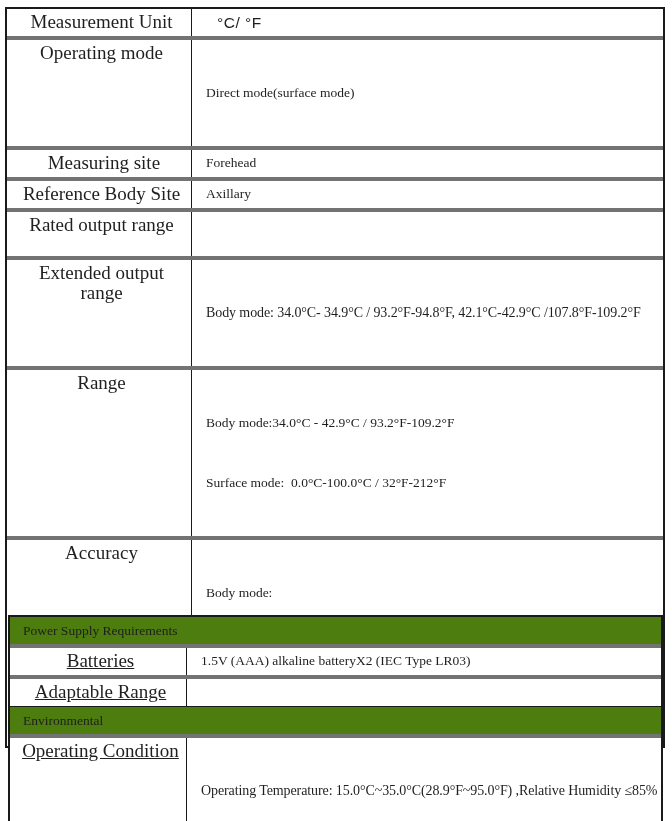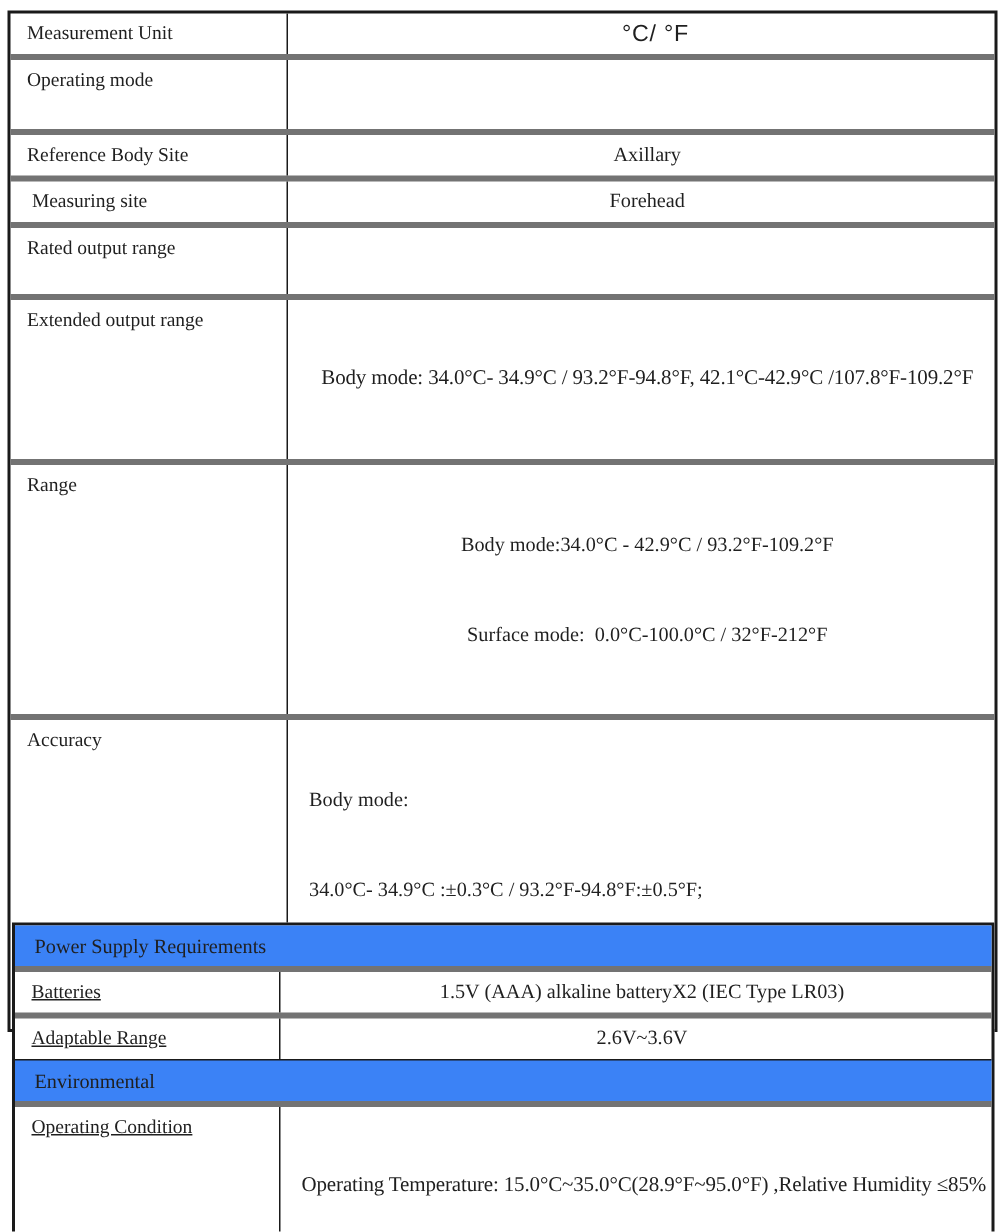--- a/index.html
+++ b/index.html
@@ -3,58 +3,59 @@
 <meta charset="utf-8">
 <style>
   html,body{margin:0;padding:0;background:#ffffff;}
   body{width:672px;height:821px;position:relative;font-family:"Liberation Serif","DejaVu Serif",serif;color:#1f1f1f;}
   .tbl{position:absolute;border:2px solid #1a1a1a;box-sizing:border-box;background:#fff;}
   .t1{left:5px;top:7px;width:660px;}
   .t2{left:8px;top:615px;width:655px;}
   .row{display:flex;align-items:stretch;border-top:4px solid #737373;}
   .row:first-child{border-top:none;}
   .lbl{flex:0 0 185px;width:185px;border-right:1px solid #1a1a1a;box-sizing:border-box;
-       padding:3px 6px 3px 11px;font-size:13px;line-height:20px;white-space:pre-wrap;}
+       padding:3px 6px 3px 11px;font-size:19px;line-height:20px;white-space:pre-wrap;text-align:center;}
   .t2 .lbl{flex:0 0 177px;width:177px;text-decoration:underline;}
-  .val{flex:1;box-sizing:border-box;padding:3px 6px 3px 14px;font-size:13.5px;line-height:20px;white-space:pre-wrap;text-align:center;}
+  .val{flex:1;box-sizing:border-box;padding:3px 6px 3px 14px;font-size:13.5px;line-height:20px;white-space:pre-wrap;}
   .vline{white-space:pre-wrap;}
   .nowrap{white-space:nowrap;font-size:14px;letter-spacing:-0.1px;}
   .unit{font-family:"Liberation Sans","DejaVu Sans",sans-serif;font-size:15.5px;padding-left:25px;letter-spacing:0.5px;padding-top:4px;}
   .h27{min-height:27px;} .h44{min-height:44px;}
   .valcol{flex:1;display:flex;flex-direction:column;padding:0;}
   .sub{box-sizing:border-box;padding:3px 6px 3px 14px;font-size:13.5px;line-height:20px;white-space:pre-wrap;}
   .sub1{min-height:86px;}
-  .band{background:#3b82f6;border-top:1px solid #1a1a1a;padding:4px 6px 3px 13px;
+  .band{background:#4d7c0f;border-top:1px solid #1a1a1a;padding:4px 6px 3px 13px;
         font-size:13.5px;line-height:20px;min-height:27px;box-sizing:border-box;}
   .band:first-child{border-top:none;}
 </style>
 </head>
 <body>
 
 <section class="tbl t1">
 
   <div class="row h27">
     <div class="lbl">Measurement Unit</div>
     <div class="val unit">°C/ °F</div>
   </div>
 
   <div class="row h44">
     <div class="lbl">Operating mode</div>
     <div class="val">
+      <div class="vline">Direct mode(surface mode)</div>
     </div>
+  </div>
+
+  <div class="row h27">
+    <div class="lbl"> Measuring site</div>
+    <div class="val">Forehead</div>
   </div>
 
   <div class="row h27">
     <div class="lbl">Reference Body Site</div>
     <div class="val">Axillary</div>
-  </div>
-
-  <div class="row h27">
-    <div class="lbl"> Measuring site</div>
-    <div class="val">Forehead</div>
   </div>
 
   <div class="row h44">
     <div class="lbl">Rated output range</div>
   </div>
 
   <div class="row h27">
     <div class="lbl">Extended output range</div>
     <div class="val">
       <div class="vline nowrap">Body mode: 34.0°C- 34.9°C / 93.2°F-94.8°F, 42.1°C-42.9°C /107.8°F-109.2°F</div>
@@ -88,21 +89,20 @@
 
   <div class="band">Power Supply Requirements</div>
 
   <div class="row h27">
     <div class="lbl">Batteries</div>
     <div class="val">1.5V (AAA) alkaline batteryX2 (IEC Type LR03)</div>
   </div>
 
   <div class="row h27">
     <div class="lbl">Adaptable Range</div>
-    <div class="val">2.6V~3.6V</div>
   </div>
 
   <div class="band">Environmental</div>
 
   <div class="row h44">
     <div class="lbl">Operating Condition</div>
     <div class="val">
       <div class="vline nowrap">Operating Temperature: 15.0°C~35.0°C(28.9°F~95.0°F) ,Relative Humidity ≤85%</div>
       
     </div>

